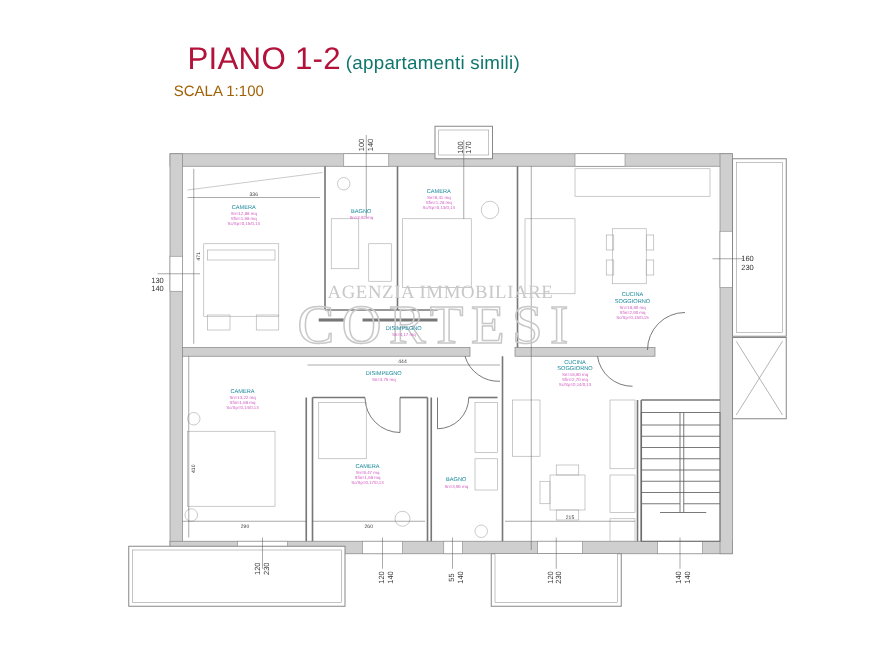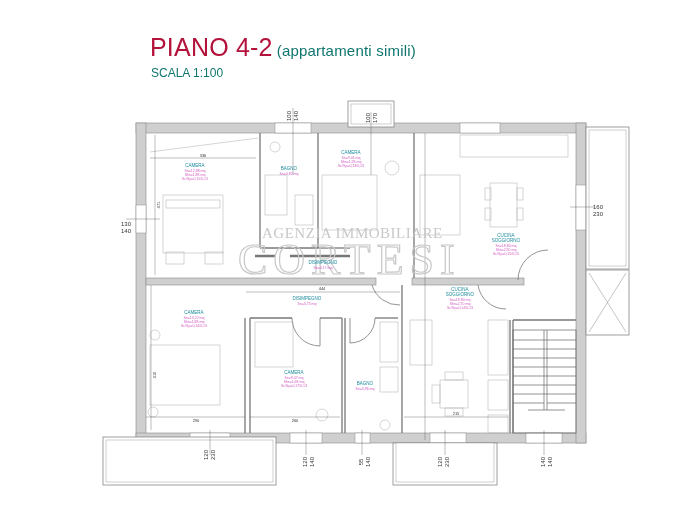--- a/index.html
+++ b/index.html
@@ -1,31 +1,31 @@
 <!DOCTYPE html>
 <html><head>
   <meta charset="utf-8">
   <style>
     html, body { margin: 0; padding: 0; background: #ffffff; }
     body { width: 700px; height: 525px; position: relative; overflow: hidden; font-family: "Liberation Sans", sans-serif; }
     .title { position: absolute; left: 150px; top: 33px; color: #b3123a; font-size: 25px; letter-spacing: 0.2px; white-space: nowrap; }
     .title .sub { font-size: 15px; color: #0f766e; margin-left: 4px; }
-    .scale { position: absolute; left: 151px; top: 66px; color: #0f766e; font-size: 12px; white-space: nowrap; }
+    .scale { position: absolute; left: 139px; top: 66px; color: #a16207; font-size: 12px; white-space: nowrap; }
     svg.plan { position: absolute; left: 0; top: 0; }
     .lbl-room { font-family: "Liberation Sans", sans-serif; font-size: 4.5px; fill: #1a8a9c; }
     .lbl-area { font-family: "Liberation Sans", sans-serif; font-size: 3.5px; fill: #d05ac0; }
     .lbl-dim { font-family: "Liberation Sans", sans-serif; font-size: 6px; fill: #333; }
     .wm1 { font-family: "Liberation Serif", serif; font-size: 15px; fill: #c8c8c8; letter-spacing: 0.5px; }
     .wm2 { font-family: "Liberation Serif", serif; font-size: 44px; fill: none; stroke: #c8c8c8; stroke-width: 1.2; letter-spacing: 6px; }
   </style>
 </head>
 <body>
 
 <div class="title">
-  <span>PIANO 4-2</span><span class="sub">(appartamenti simili)</span>
+  <span>PIANO 1-2</span><span class="sub">(appartamenti simili)</span>
 </div>
 <div class="scale">SCALA 1:100</div>
 
 <svg class="plan" width="700" height="525" viewBox="0 0 700 525">
 
   <g fill="#cfcfcf" stroke="#8a8a8a" stroke-width="0.6">
 
     <rect x="136" y="123" width="450" height="10"></rect>
 
     <rect x="136" y="123" width="10" height="320"></rect>

